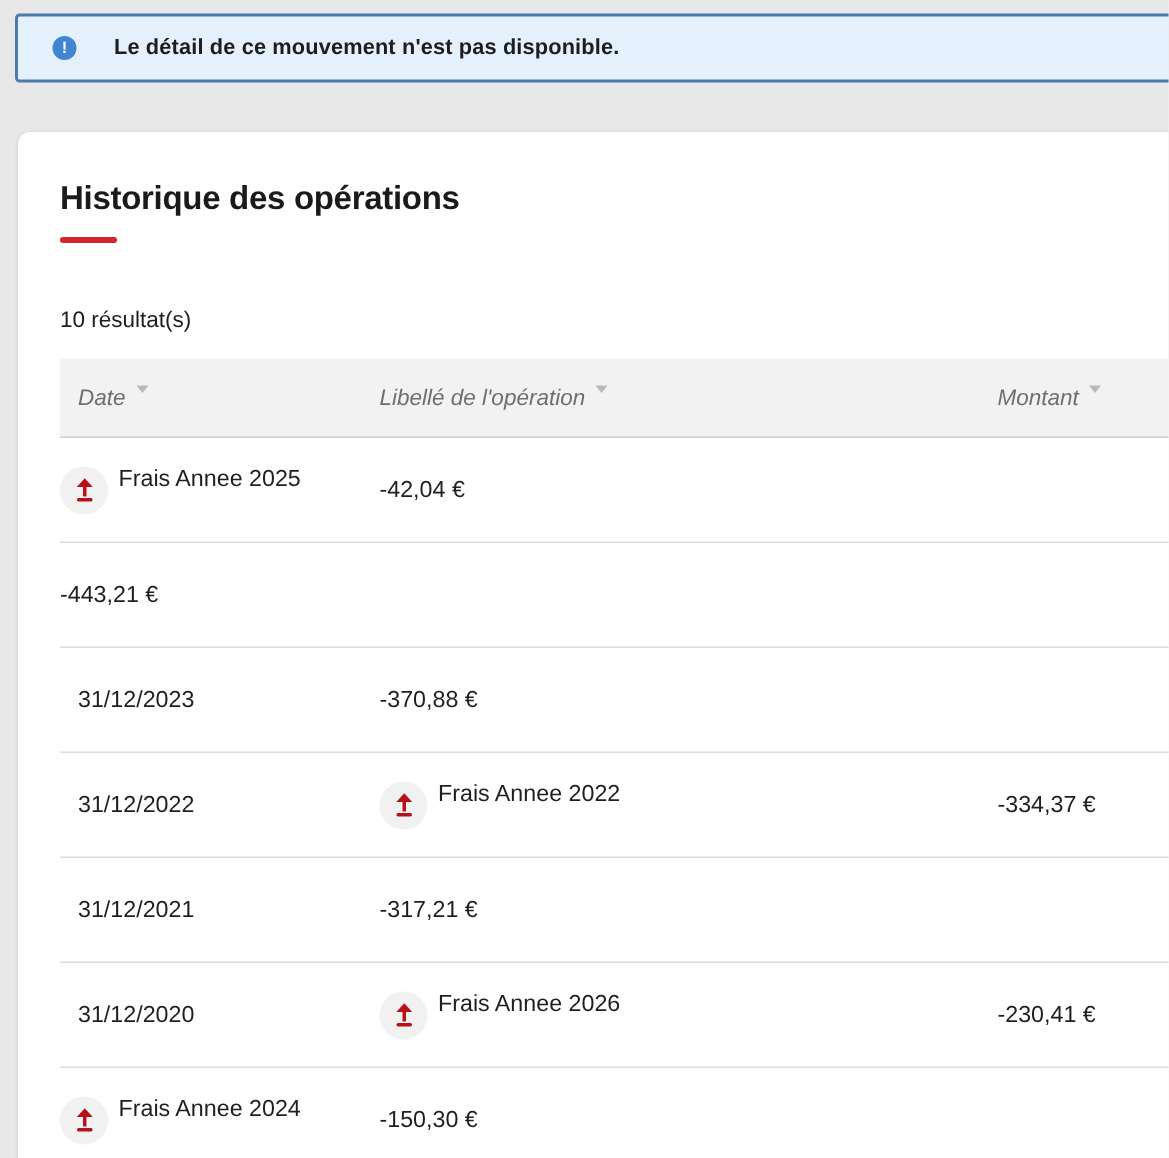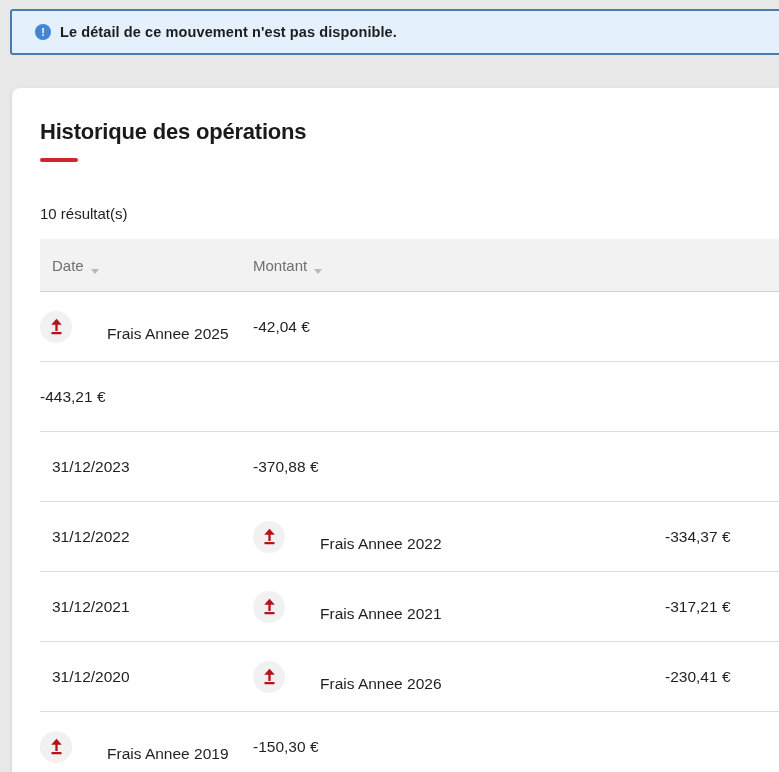--- a/index.html
+++ b/index.html
@@ -34,21 +34,21 @@
     background: #4285d3;
     color: #ffffff;
     font-size: 11px;
     font-weight: bold;
     display: flex;
     align-items: center;
     justify-content: center;
     flex: 0 0 auto;
   }
   .banner .banner-text {
-    margin-left: 9px;
+    margin-left: 25px;
     font-size: 14.5px;
     font-weight: 600;
     color: #1d1d1f;
     letter-spacing: 0.1px;
   }
   
   .card {
     position: absolute;
     left: 12px;
     top: 88px;
@@ -90,22 +90,23 @@
     grid-template-columns: 213px 412px auto;
     align-items: center;
     height: 52px;
     background: #f2f2f2;
     border-bottom: 1px solid #d0d0d0;
     color: #6f6f6f;
     font-size: 15px;
   }
   .th {
     display: flex;
-    align-items: flex-end;
+    align-items: flex-start;
     cursor: pointer;
+    font-style: italic;
   }
   .th.first { padding-left: 12px; }
   .caret {
     margin-left: 7px;
     width: 0;
     height: 0;
     border-left: 4px solid transparent;
     border-right: 4px solid transparent;
     border-top: 5px solid #b9b9b9;
   }
@@ -116,22 +117,21 @@
     height: 69px;
     border-bottom: 1px solid #dcdcdc;
     font-size: 15.5px;
     color: #1f1f1f;
     cursor: pointer;
     background: #ffffff;
   }
   .cell-date { padding-left: 12px; }
   .cell-label {
     display: flex;
-    align-items: flex-end;
-    gap: 28px;
+    align-items: flex-start;
   }
   .op-icon-circle {
     width: 32px;
     height: 32px;
     border-radius: 50%;
     background: #f1f1f1;
     display: flex;
     align-items: center;
     justify-content: center;
     margin-right: 7px;
@@ -152,20 +152,24 @@
   <div class="title-underline"></div>
   <div class="results-count">10 résultat(s)</div>
 
   <div class="table">
     <div class="thead">
       <div class="th first">
         <span>Date</span>
         <span class="caret"></span>
       </div>
       <div class="th">
+        <span>Libellé de l'opération</span>
+        <span class="caret"></span>
+      </div>
+      <div class="th">
         <span>Montant</span>
         <span class="caret"></span>
       </div>
     </div>
     <div id="table-body">
   <div class="row">
     <div class="cell-label">
       <span class="op-icon-circle">
         <svg width="17" height="17" viewBox="0 0 16 16">
           <path d="M8 0.8 L13 6.3 L3 6.3 Z" fill="#b5121a"></path>
@@ -197,30 +201,20 @@
           <rect x="3.1" y="13.2" width="9.8" height="2.1" rx="1" fill="#b5121a"></rect>
         </svg>
       </span>
       <span>Frais Annee 2022</span>
     </div>
     <div class="cell-amount">-334,37 €</div>
   </div>
 
   <div class="row">
     <div class="cell-date">31/12/2021</div>
-    <div class="cell-label">
-      <span class="op-icon-circle">
-        <svg width="17" height="17" viewBox="0 0 16 16">
-          <path d="M8 0.8 L13 6.3 L3 6.3 Z" fill="#b5121a"></path>
-          <rect x="6.9" y="5" width="2.2" height="7.2" fill="#b5121a"></rect>
-          <rect x="3.1" y="13.2" width="9.8" height="2.1" rx="1" fill="#b5121a"></rect>
-        </svg>
-      </span>
-      <span>Frais Annee 2021</span>
-    </div>
     <div class="cell-amount">-317,21 €</div>
   </div>
 
   <div class="row">
     <div class="cell-date">31/12/2020</div>
     <div class="cell-label">
       <span class="op-icon-circle">
         <svg width="17" height="17" viewBox="0 0 16 16">
           <path d="M8 0.8 L13 6.3 L3 6.3 Z" fill="#b5121a"></path>
           <rect x="6.9" y="5" width="2.2" height="7.2" fill="#b5121a"></rect>
@@ -234,19 +228,19 @@
 
   <div class="row">
     <div class="cell-label">
       <span class="op-icon-circle">
         <svg width="17" height="17" viewBox="0 0 16 16">
           <path d="M8 0.8 L13 6.3 L3 6.3 Z" fill="#b5121a"></path>
           <rect x="6.9" y="5" width="2.2" height="7.2" fill="#b5121a"></rect>
           <rect x="3.1" y="13.2" width="9.8" height="2.1" rx="1" fill="#b5121a"></rect>
         </svg>
       </span>
-      <span>Frais Annee 2019</span>
+      <span>Frais Annee 2024</span>
     </div>
     <div class="cell-amount">-150,30 €</div>
   </div>
 </div>
   </div>
 </div>
 
 </body></html>

